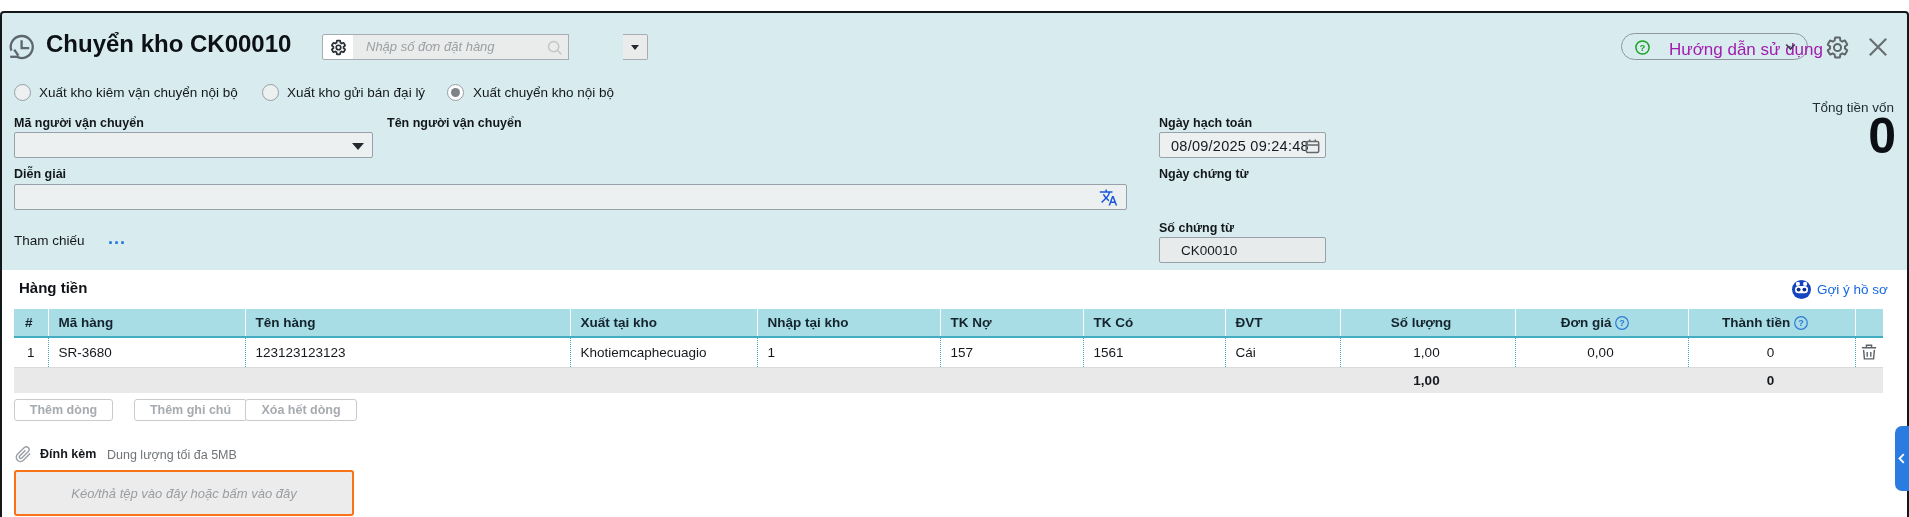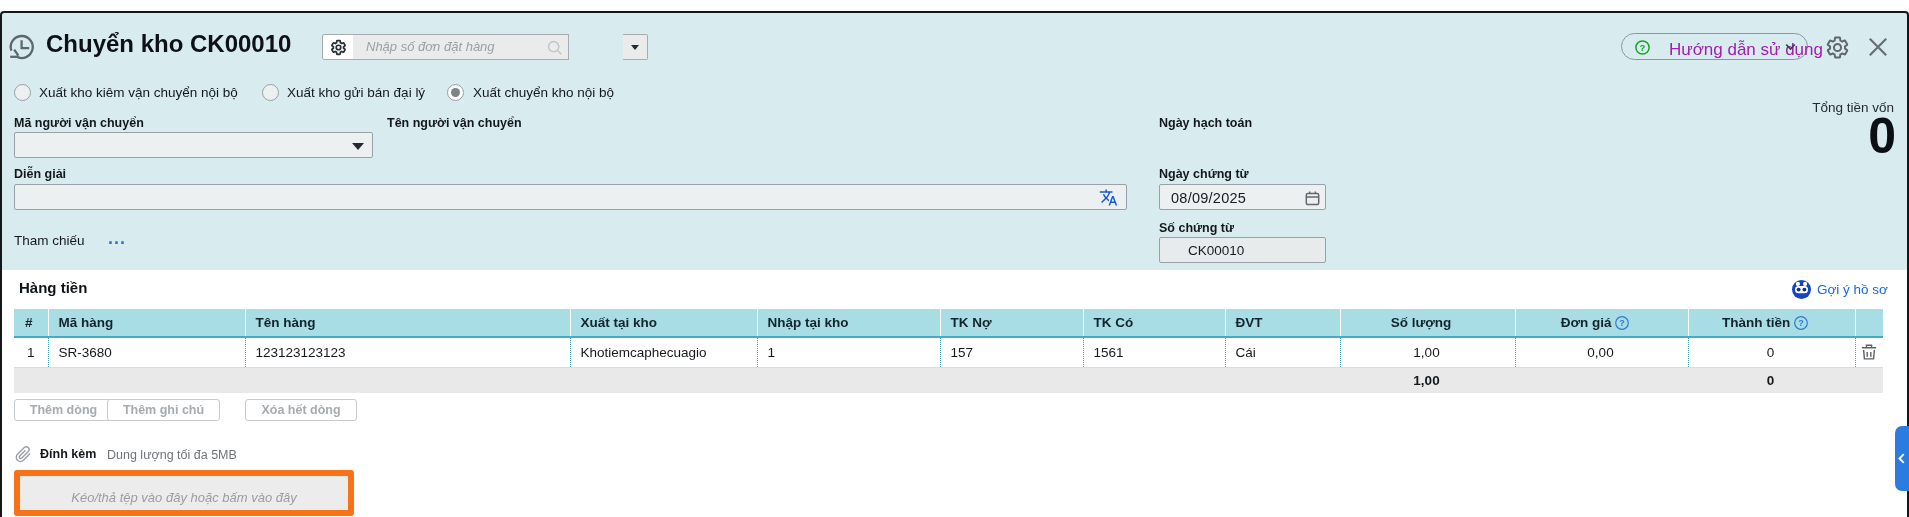--- a/index.html
+++ b/index.html
@@ -93,29 +93,29 @@
   <div class="inp" style="left:14px;top:173px;width:1113px">
     <svg style="position:absolute;right:8px;top:3px" width="19" height="19" viewBox="0 0 24 24" fill="#1a56db">
       <path d="M12.87 15.07l-2.54-2.51.03-.03c1.74-1.94 2.98-4.17 3.71-6.53H17V4h-7V2H8v2H1v1.99h11.17C11.5 7.92 10.44 9.75 9 11.35 8.07 10.32 7.3 9.19 6.69 8h-2c.73 1.63 1.73 3.17 2.98 4.56l-5.09 5.02L4 19l5-5 3.11 3.11.76-2.04zM18.5 10h-2L12 22h2l1.12-3h4.75L21 22h2l-4.5-12zm-2.62 7l1.62-4.33L19.12 17h-3.24z"></path>
     </svg>
   </div>
 
   <div class="abs" style="left:14px;top:222px;font-size:13.5px;color:#14181c">Tham chiếu</div>
   <div class="abs" style="left:108px;top:217px;font-size:18px;font-weight:700;color:#2578d8;letter-spacing:1px">...</div>
 
   <div class="lbl" style="left:1159px;top:105px">Ngày hạch toán</div>
-  <div class="lbl" style="left:1159px;top:156px">Ngày chứng từ</div>
-  <div class="inp" style="left:1159px;top:173px;width:167px;font-size:14.5px;padding:0 11px;letter-spacing:0.25px">08/09/2025
+  <div class="inp" style="left:1159px;top:121px;width:167px;font-size:14.5px;padding:0 11px;letter-spacing:0.25px">08/09/2025 09:24:48
     <svg style="position:absolute;right:4px;top:5px" width="17" height="17" viewBox="0 0 17 17" fill="none" stroke="#63686d" stroke-width="1.5">
       <rect x="2.3" y="3.6" width="12.4" height="11" rx="1.5"></rect>
         <path d="M5.7 1.5 V4 M11.3 1.5 V4 M2.3 7 H14.7"></path>
     </svg>
   </div>
+  <div class="lbl" style="left:1159px;top:156px">Ngày chứng từ</div>
   <div class="lbl" style="left:1159px;top:210px">Số chứng từ</div>
-  <div class="inp" style="left:1159px;top:226px;width:167px;background:#e8ebec;padding:0 28px">CK00010</div>
+  <div class="inp" style="left:1159px;top:226px;width:167px;background:#e8ebec;padding:0 21px">CK00010</div>
 
   <div class="abs" style="right:15px;top:89px;font-size:13.5px;color:#232b34">Tổng tiền vốn</div>
   <div class="abs" style="right:13px;top:100px;font-size:50px;font-weight:700;color:#0c0f13;line-height:50px">0</div>
 
   <div class="abs" style="left:19px;top:268px;font-size:15px;font-weight:700;color:#101419">Hàng tiền</div>
 
   <svg class="abs" style="left:1792px;top:269px" width="19" height="19" viewBox="0 0 19 19">
     <circle cx="9.5" cy="9.5" r="9.5" fill="#1544c0"></circle>
     <circle cx="5.9" cy="3.9" r="2.1" fill="#fff"></circle>
     <circle cx="13.1" cy="3.9" r="2.1" fill="#fff"></circle>
@@ -183,29 +183,29 @@
       <td colspan="8"></td>
       <td class="num" style="font-size:13.5px;padding:0 12px 0 10px;color:#15191d">1,00</td>
       <td></td>
       <td class="num" style="font-size:13.5px;padding:0 12px 0 10px;color:#15191d">0</td>
       <td></td>
     </tr>
   </tbody>
     </table>
 
   <div class="btn" style="left:14px;top:388px;width:99px">Thêm dòng</div>
-  <div class="btn" style="left:107px;top:388px;width:113px">Thêm ghi chú</div>
+  <div class="btn" style="left:134px;top:388px;width:113px">Thêm ghi chú</div>
   <div class="btn" style="left:245px;top:388px;width:112px">Xóa hết dòng</div>
 
   <svg class="abs" style="left:13px;top:433px" width="20" height="20" viewBox="0 0 24 24" fill="none" stroke="#9aa0a5" stroke-width="1.7">
     <path d="M20.5 11.5 L12.5 19.5 a5 5 0 0 1 -7.1 -7.1 L13.6 4.2 a3.4 3.4 0 0 1 4.8 4.8 L10.3 17.1 a1.8 1.8 0 0 1 -2.5 -2.5 L15 7.4"></path>
   </svg>
   <div class="abs" style="left:40px;top:436px;font-size:12.5px;font-weight:700;color:#14181c">Đính kèm</div>
   <div class="abs" style="left:107px;top:437px;font-size:12.5px;color:#6f7478">Dung lượng tối đa 5MB</div>
-  <div class="abs" style="left:14px;top:459px;width:340px;height:46px;background:#ececec;border:6px solid #f97316;border-radius:3px;text-align:center;line-height:44px;font-size:13px;font-style:italic;color:#989da1">Kéo/thả tệp vào đây hoặc bấm vào đây</div>
+  <div class="abs" style="left:14px;top:459px;width:340px;height:46px;background:#ececec;border:2px solid #f97316;border-radius:3px;text-align:center;line-height:44px;font-size:13px;font-style:italic;color:#989da1">Kéo/thả tệp vào đây hoặc bấm vào đây</div>
 
   <div class="abs" style="left:1895px;top:415px;width:14px;height:65px;background:#2b7ce0;border-radius:7px 0 0 7px;z-index:60">
     <svg style="position:absolute;left:3px;top:27px" width="7" height="11" viewBox="0 0 7 11" fill="none" stroke="#fff" stroke-width="1.8">
       <path d="M5.8 1.2 L1.5 5.5 L5.8 9.8"></path>
     </svg>
   </div>
 
   <div class="frame"></div>
 </div>
 

